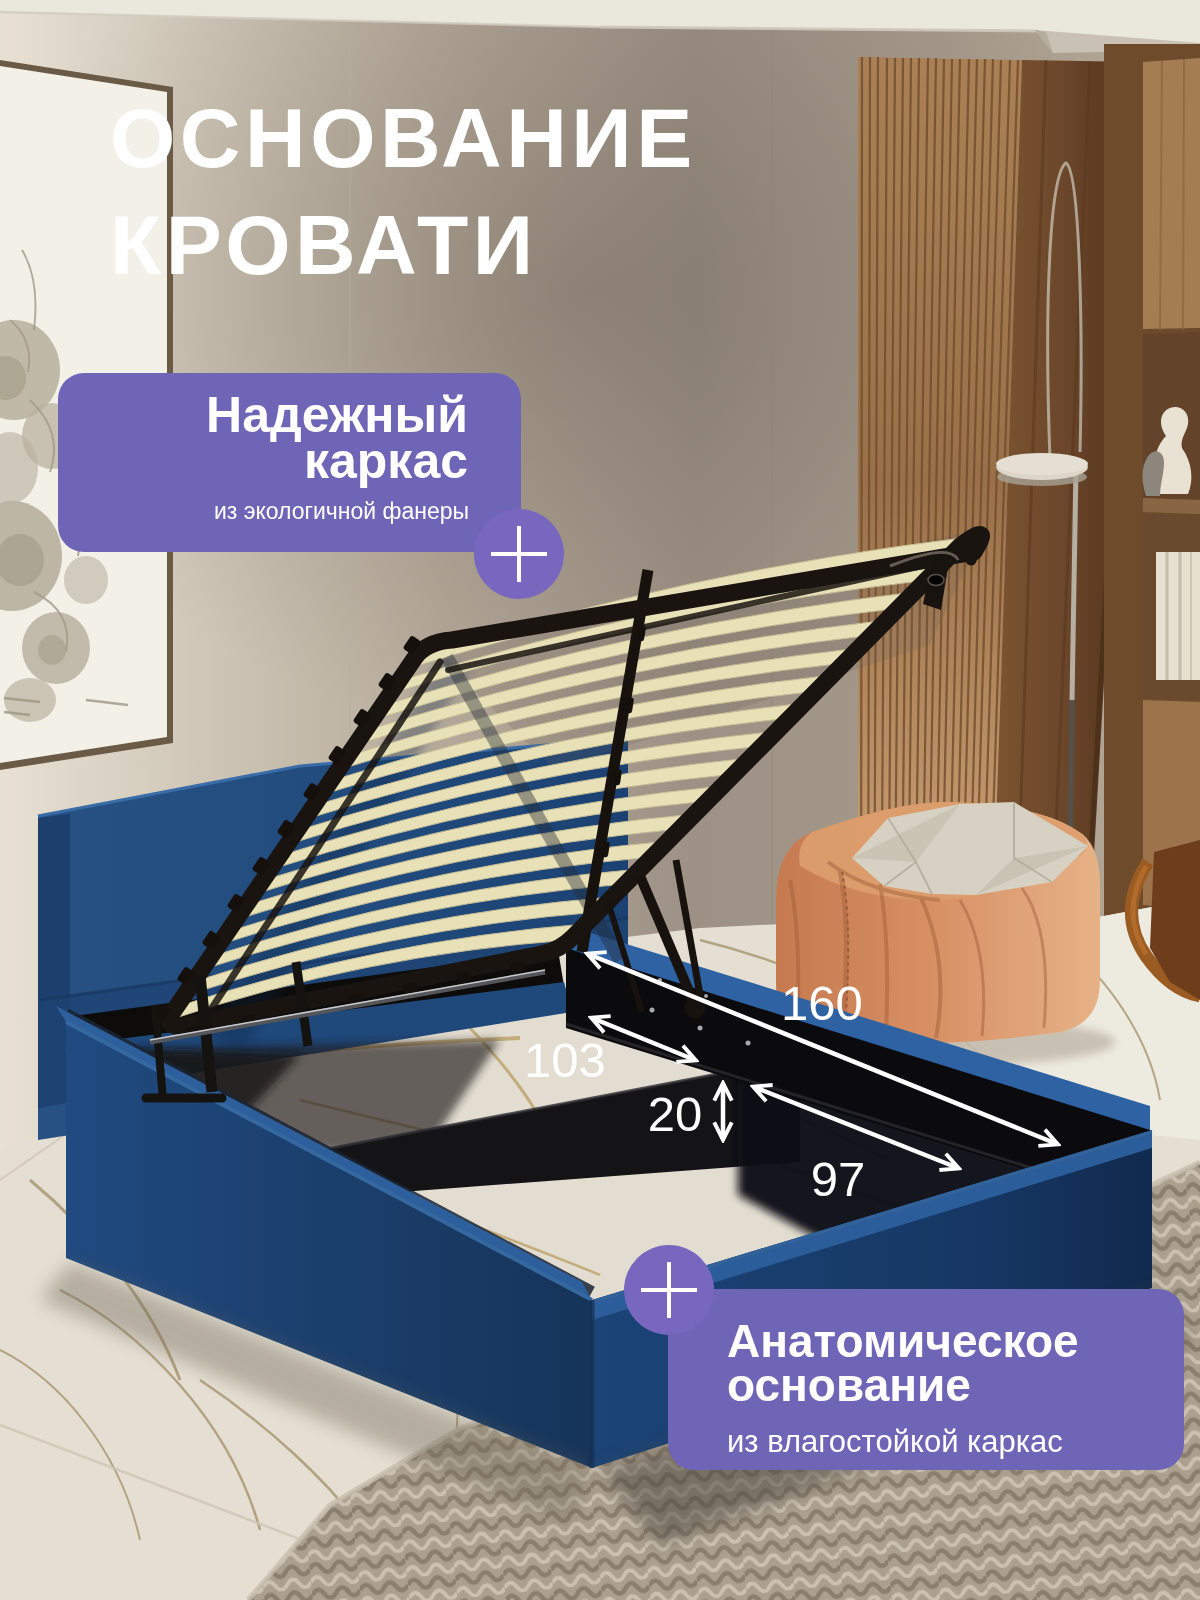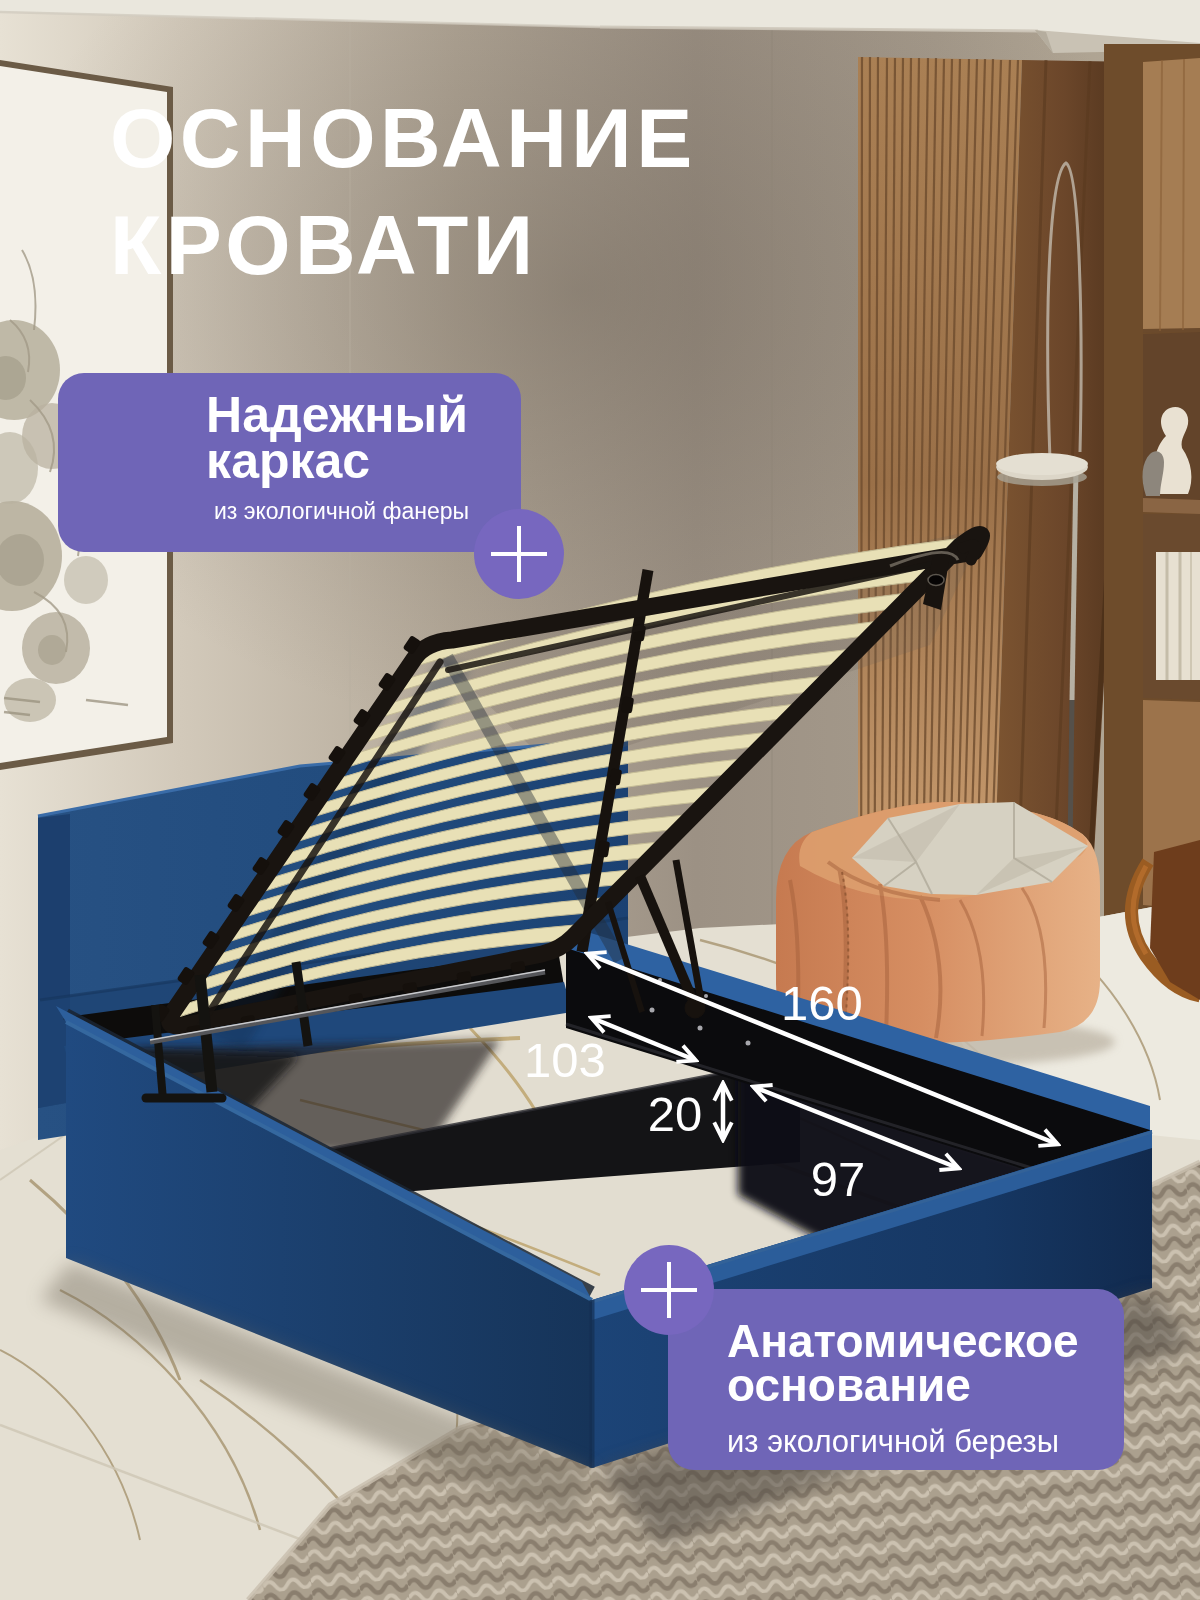--- a/index.html
+++ b/index.html
@@ -1,24 +1,24 @@
 <!DOCTYPE html>
 <html><head>
 <meta charset="utf-8">
 <style>
 html,body{margin:0;padding:0;background:#fff}
 #page{position:relative;width:1200px;height:1600px;overflow:hidden;font-family:"Liberation Sans",sans-serif}
 #scene{position:absolute;left:0;top:0}
 .ovl{position:absolute;color:#fff}
 #title{left:110px;top:85px;font-size:84px;font-weight:bold;line-height:107px;letter-spacing:4.5px;white-space:nowrap}
 .card{position:absolute;background:#6f65b7;border-radius:26px;color:#fff}
-#card1{left:58px;top:373px;width:463px;height:179px;}
+#card1{left:58px;top:373px;width:463px;height:179px;text-align:right}
 #card1 .big{position:absolute;right:53px;top:19px;font-size:50px;font-weight:bold;line-height:46px;white-space:nowrap}
 #card1 .sub{position:absolute;right:52px;top:121px;font-size:23px;line-height:34px;white-space:nowrap}
-#card2{left:668px;top:1289px;width:456px;height:181px;text-align:left}
+#card2{left:668px;top:1289px;width:516px;height:181px;text-align:left}
 #card2 .big{position:absolute;left:59px;top:30px;font-size:46px;font-weight:bold;line-height:44px;white-space:nowrap}
 #card2 .sub{position:absolute;left:59px;top:136px;font-size:31px;line-height:34px;white-space:nowrap}
 .plus{position:absolute;width:90px;height:90px;border-radius:50%;background:#7767bf}
 .plus:before,.plus:after{content:"";position:absolute;background:#fff}
 .plus:before{left:17px;top:43.2px;width:56px;height:3.6px}
 .plus:after{left:43.2px;top:17px;width:3.6px;height:56px}
 </style>
 </head>
 <body>
 <div id="page">
@@ -398,17 +398,17 @@
 
 <div id="card1" class="card">
 <div class="big">Надежный<br>каркас</div>
 <div class="sub">из экологичной фанеры</div>
 </div>
 
 <div class="plus" style="left:474px;top:509px"></div>
 
 <div id="card2" class="card">
 <div class="big">Анатомическое<br>основание</div>
-<div class="sub">из экологичной березы</div>
+<div class="sub">из влагостойкой каркас</div>
 </div>
 
 <div class="plus" style="left:624px;top:1245px"></div>
 </div>
 
 </body></html>

